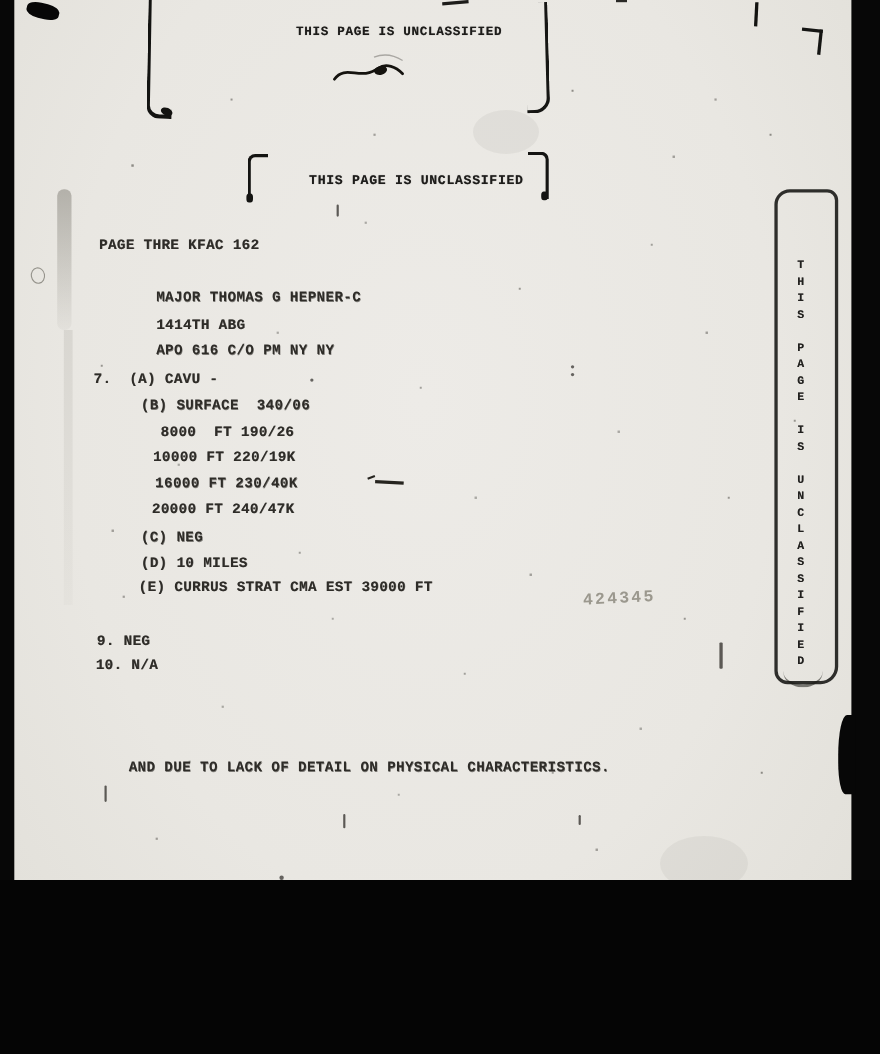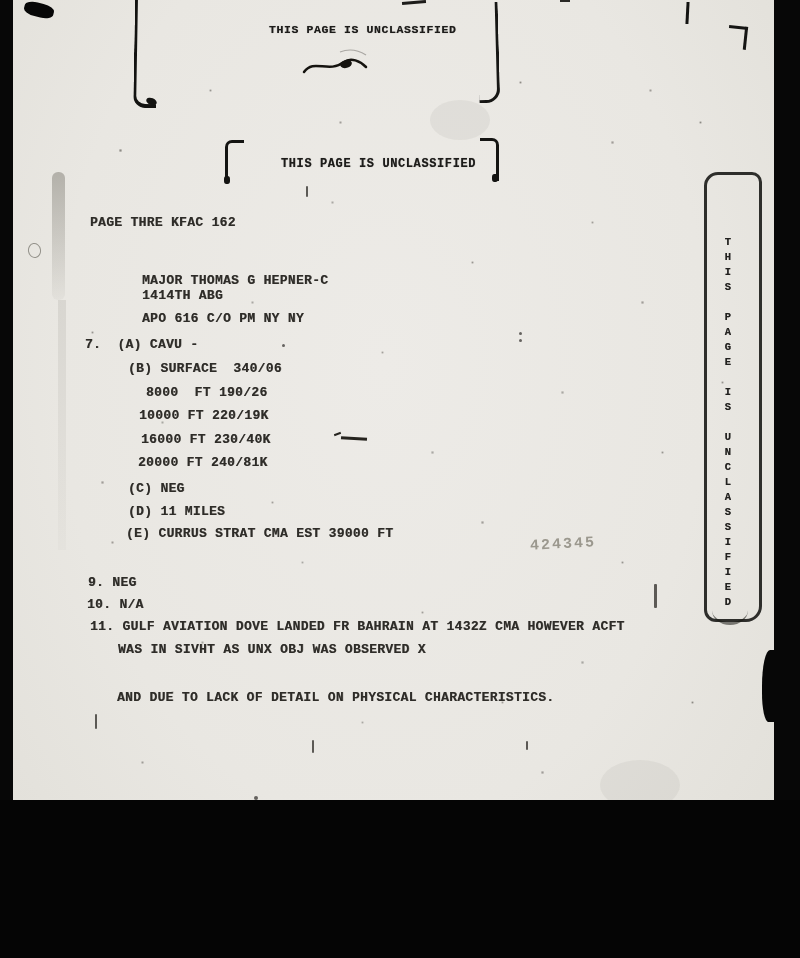--- a/index.html
+++ b/index.html
@@ -124,43 +124,41 @@
     </svg>
 
     <div class="stamp" style="left:281px;top:157px;">THIS PAGE IS UNCLASSIFIED</div>
     <div class="mk b-ml"></div>
     <div class="mk b-mlb"></div>
     <div class="mk b-mr"></div>
     <div class="mk b-mrb"></div>
 
     <div class="tl" style="left:90px;top:216px;">PAGE THRE KFAC 162</div>
 
-    <div class="tl" style="left:142px;top:274px;">MAJOR THOMAS G HEPNER-C</div>
+    <div class="tl" style="left:142px;top:264px;">MAJOR THOMAS G HEPNER-C</div>
     <div class="tl" style="left:142px;top:289px;">1414TH ABG</div>
     <div class="tl" style="left:142px;top:312px;">APO 616 C/O PM NY NY</div>
 
     <div class="tl" style="left:85px;top:338px;">7.  (A) CAVU -</div>
     <div class="tl" style="left:128px;top:362px;">(B) SURFACE  340/06</div>
     <div class="tl" style="left:146px;top:386px;">8000  FT 190/26</div>
     <div class="tl" style="left:139px;top:409px;">10000 FT 220/19K</div>
     <div class="tl" style="left:141px;top:433px;">16000 FT 230/40K</div>
     <div class="mk wind-dash"></div>
     <div class="mk wind-dash2"></div>
-    <div class="tl" style="left:138px;top:456px;">20000 FT 240/81K</div>
+    <div class="tl" style="left:138px;top:456px;">20000 FT 240/47K</div>
     <div class="tl" style="left:128px;top:482px;">(C) NEG</div>
-    <div class="tl" style="left:128px;top:505px;">(D) 11 MILES</div>
+    <div class="tl" style="left:128px;top:505px;">(D) 10 MILES</div>
     <div class="tl" style="left:126px;top:527px;">(E) CURRUS STRAT CMA EST 39000 FT</div>
 
     <div class="serial">424345</div>
 
     <div class="tl" style="left:88px;top:576px;">9. NEG</div>
     <div class="tl" style="left:87px;top:598px;">10. N/A</div>
 
-    <div class="tl" style="left:90px;top:620px;">11. GULF AVIATION DOVE LANDED FR BAHRAIN AT 1432Z CMA HOWEVER ACFT</div>
-    <div class="tl" style="left:118px;top:643px;">WAS IN SIVHT AS UNX OBJ WAS OBSERVED X</div>
 
     <div class="tl" style="left:117px;top:691px;">AND DUE TO LACK OF DETAIL ON PHYSICAL CHARACTERISTICS.</div>
 
     <div class="mk side-box"></div>
     <div class="mk side-box2"></div>
     <div class="side-stamp">THIS PAGE IS UNCLASSIFIED</div>
 
     <div class="mk streak1"></div>
     <div class="mk streak2"></div>
     <div class="mk streak3"></div>

